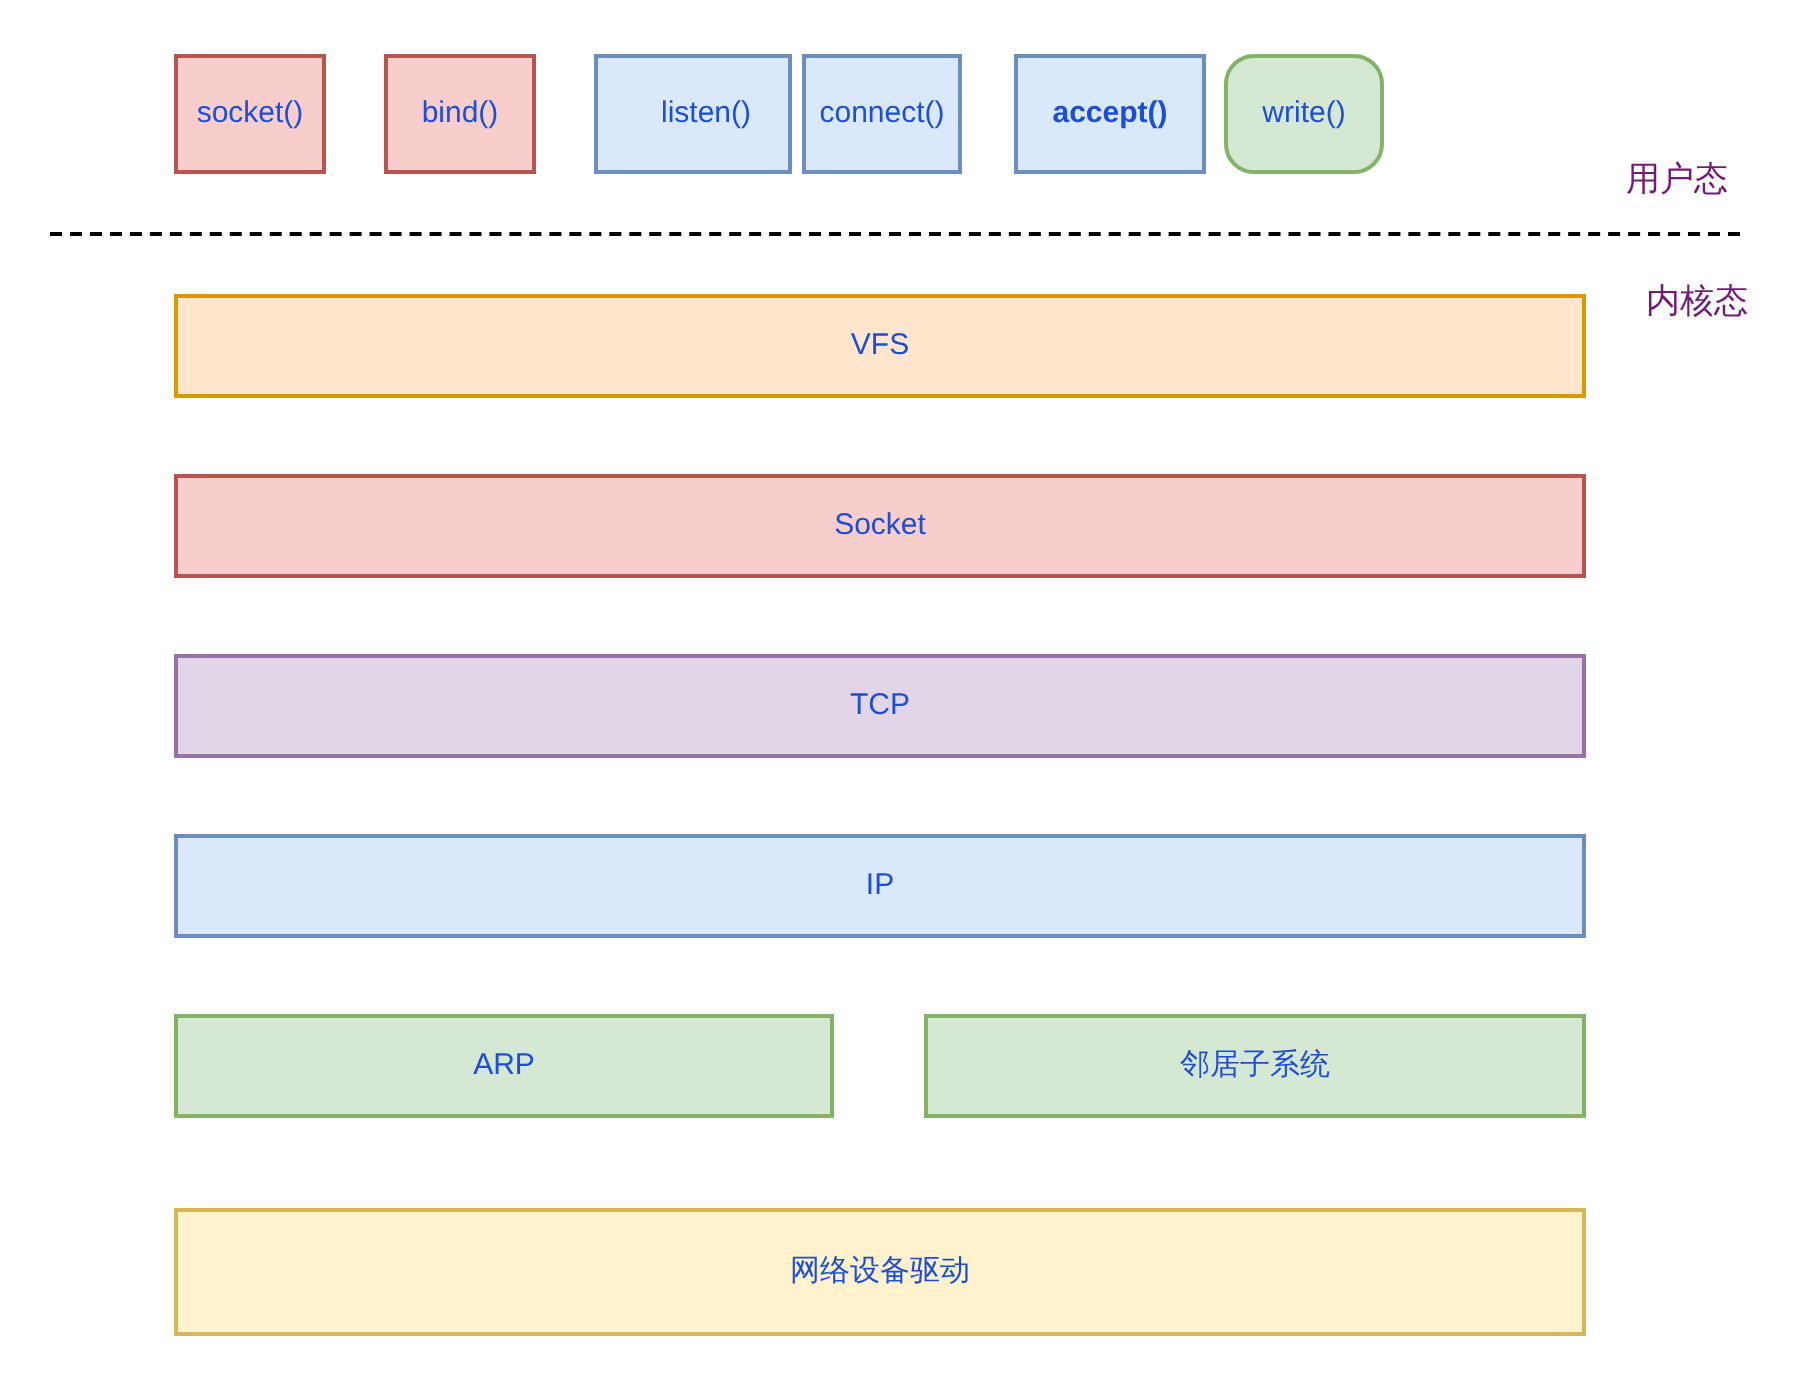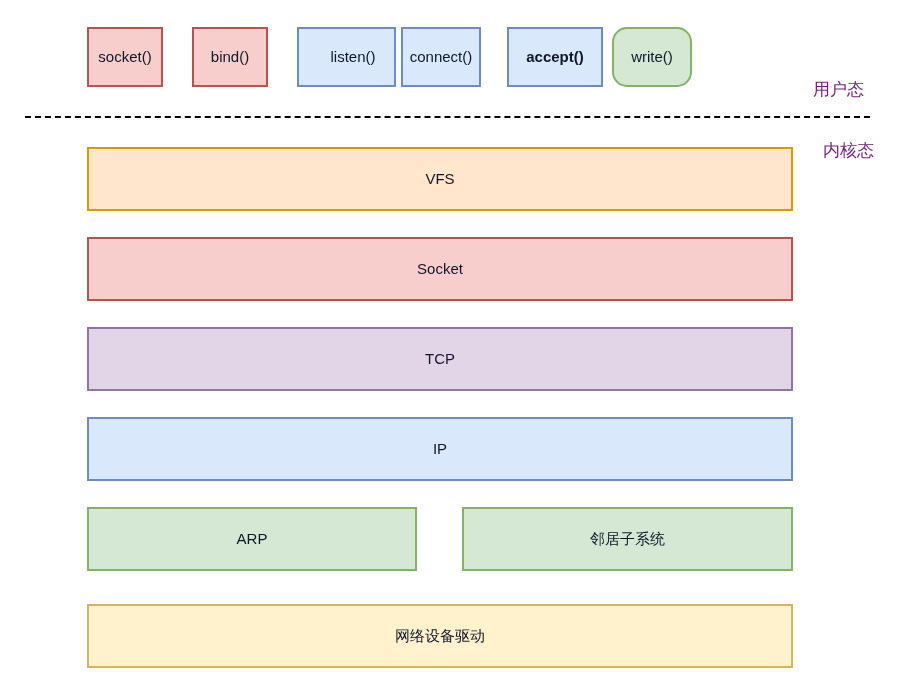--- a/index.html
+++ b/index.html
@@ -15,35 +15,35 @@
     background: #ffffff;
     overflow: hidden;
   }
   .box {
     position: absolute;
     box-sizing: border-box;
     border: 2px solid #000000;
     display: flex;
     align-items: center;
     justify-content: center;
-    color: #0f172a;
+    color: #1d4ed8;
     font-size: 15px;
     line-height: 1.2;
     text-align: center;
     white-space: nowrap;
   }
   .syscall {
     top: 27px;
     height: 60px;
     font-size: 15px;
   }
   .layer {
     left: 87px;
     width: 706px;
-    height: 64px;
+    height: 52px;
     font-size: 15px;
   }
   .mode-label {
     position: absolute;
     color: #701a75;
     font-size: 17px;
     font-family: Liberation Sans, sans-serif;
     white-space: nowrap;
     text-align: center;
   }

